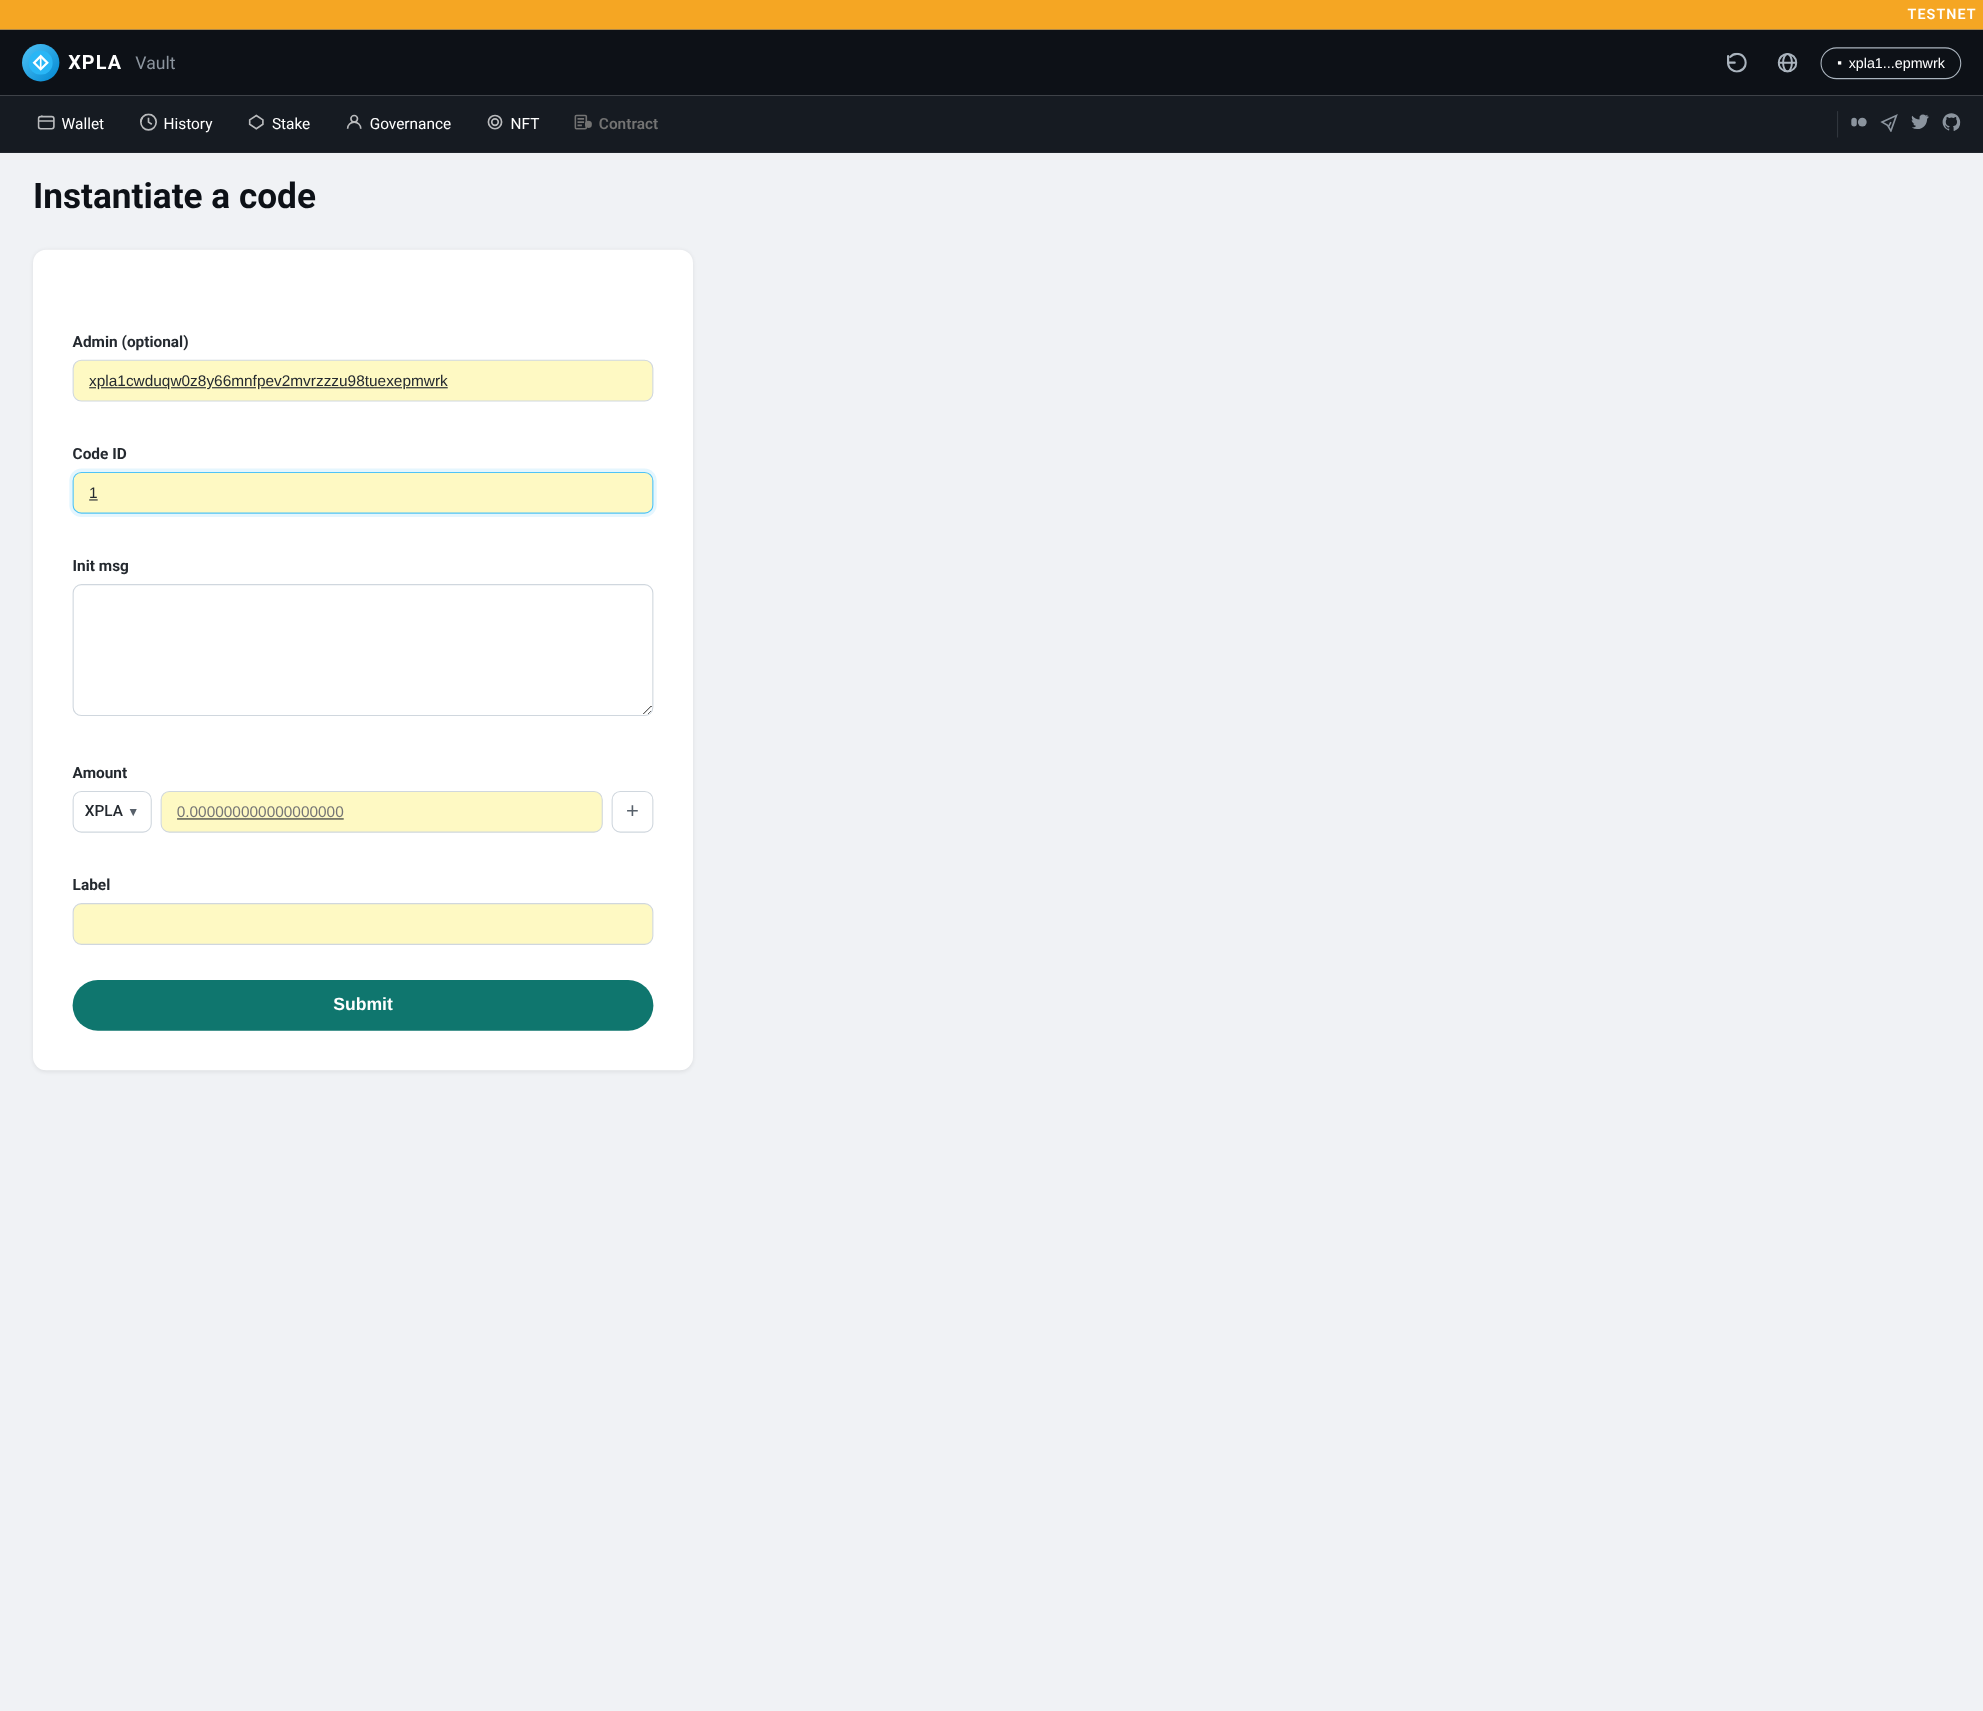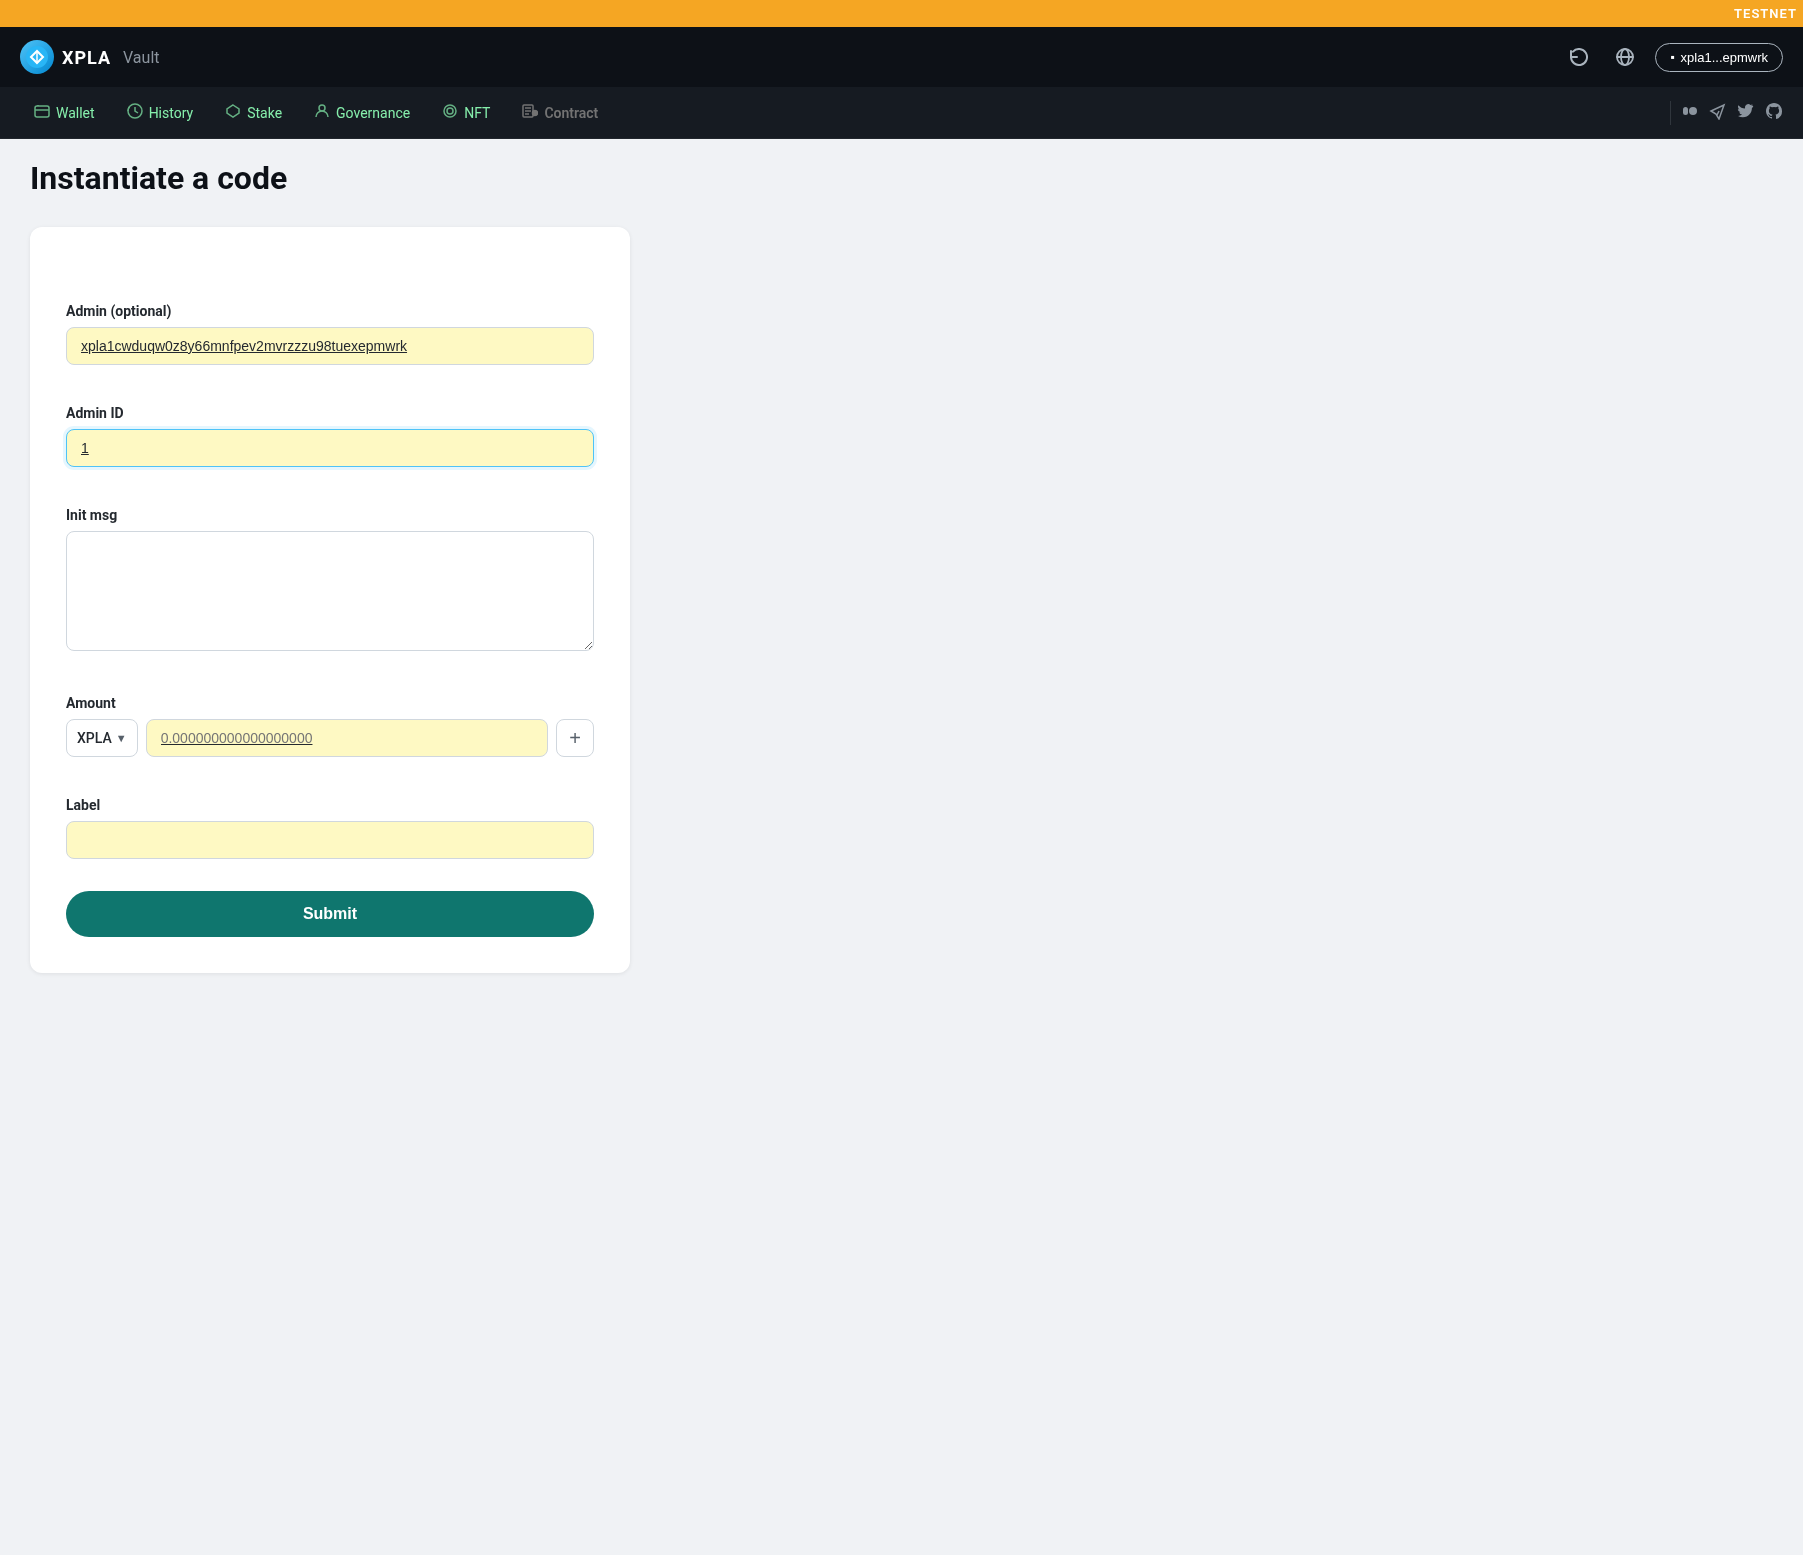--- a/index.html
+++ b/index.html
@@ -86,21 +86,21 @@
       display: flex;
       align-items: center;
       gap: 4px;
       flex: 1;
     }
     .nav-item {
       display: flex;
       align-items: center;
       gap: 6px;
       padding: 8px 14px;
-      color: #86efac;
+      color: #ffffff;
       font-size: 14px;
       cursor: pointer;
       border-radius: 6px;
       text-decoration: none;
     }
     .nav-item.active {
       color: #737373;
       font-weight: 600;
     }
     .nav-item .nav-icon {
@@ -375,21 +375,21 @@
 
   <div class="form-card">
     
     <div class="form-group">
       <label class="form-label">Admin (optional)</label>
       <input class="form-input" type="text" value="xpla1cwduqw0z8y66mnfpev2mvrzzzu98tuexepmwrk" style="">
     </div>
 
     
     <div class="form-group">
-      <label class="form-label">Admin ID</label>
+      <label class="form-label">Code ID</label>
       <input class="form-input focused" type="text" value="1" style="">
     </div>
 
     
     <div class="form-group">
       <label class="form-label">Init msg</label>
       <textarea class="form-textarea" style=""></textarea>
     </div>
 
     

